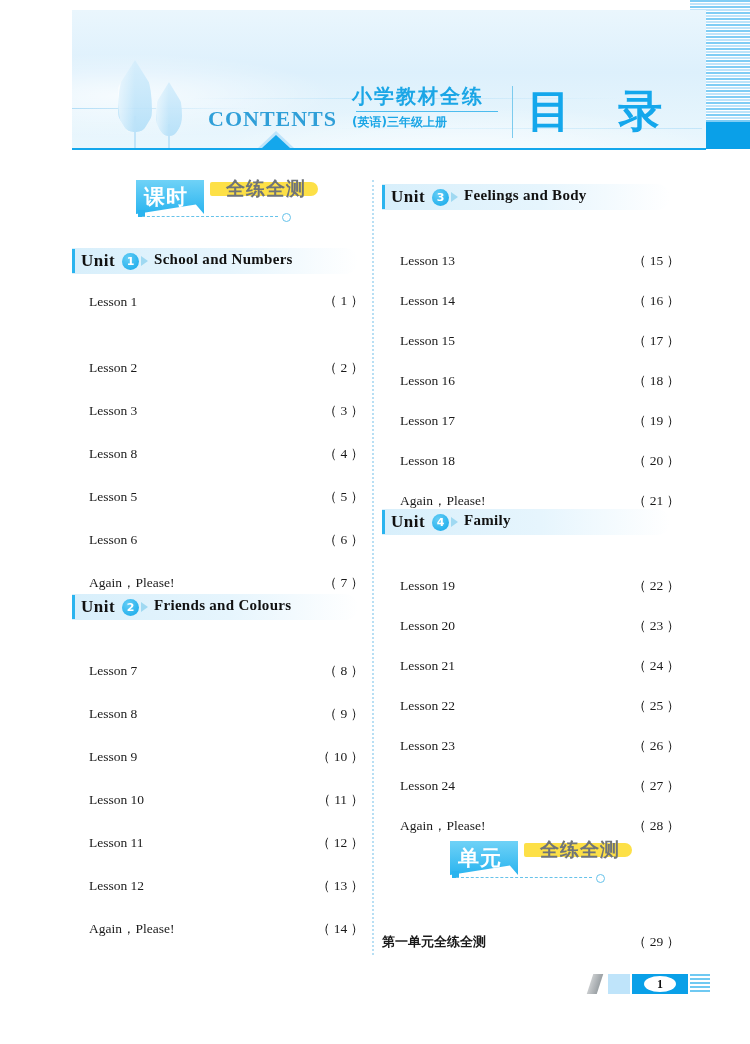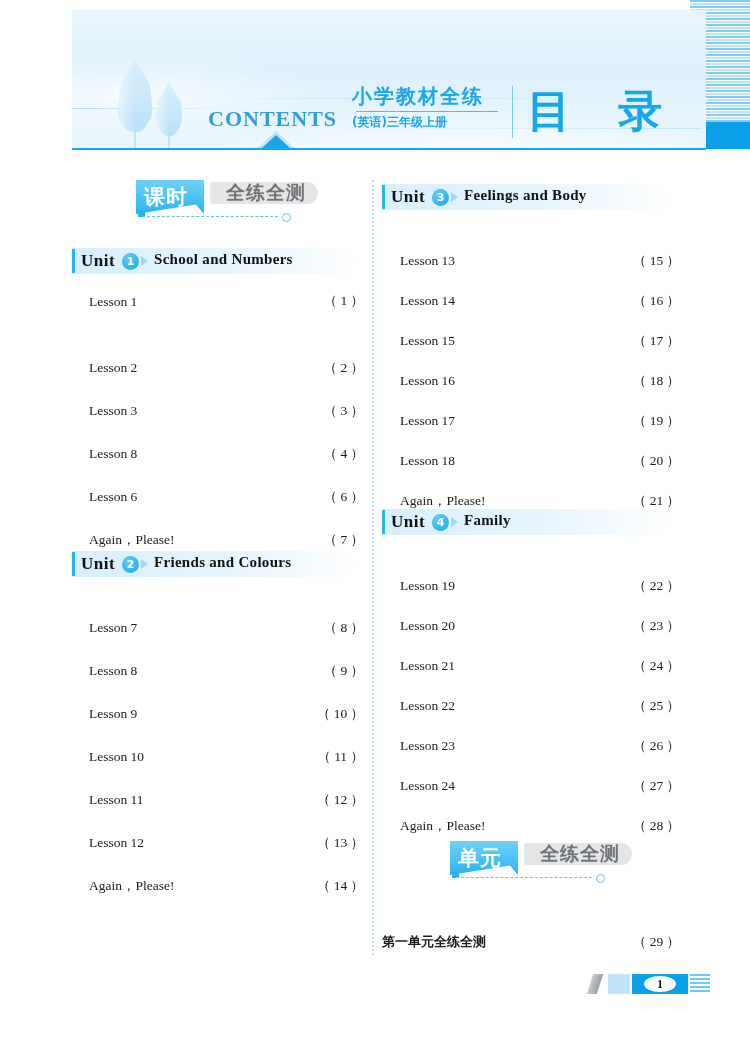--- a/index.html
+++ b/index.html
@@ -112,22 +112,22 @@
     clip-path:polygon(0 0,100% 0,100% 100%,88% 72%,0 100%);
     display:flex;align-items:center;
     box-sizing:border-box;
   }
   .sec-badge .cn-plate span{
     font-family:"DejaVu Sans", sans-serif;
     font-size:21px;font-weight:bold;color:#ffffff;letter-spacing:1px;
     line-height:28px;
   }
   .sec-badge .gray-plate{
-    position:absolute;top:2px;height:22px;
-    background:#e5e5e5;border-radius:4px 14px 14px 4px;
+    position:absolute;top:2px;height:14px;
+    background:#fde047;border-radius:4px 14px 14px 4px;
     display:flex;align-items:center;padding:0 12px 0 16px;
     box-sizing:border-box;
   }
   .sec-badge .gray-plate span{
     font-family:"DejaVu Sans", sans-serif;
     font-size:19px;font-weight:bold;color:#6f7479;letter-spacing:1px;
   }
   .sec-badge .tail{
     position:absolute;left:6px;top:36px;height:1px;
     border-top:1px dashed #66c2ea;
@@ -285,20 +285,25 @@
     </div>
     <div class="entry" style="margin-bottom:21px;">
       <span class="ename">Lesson 3</span>
       <span class="leader"></span>
       <span class="epage">（ 3 ）</span>
     </div>
     <div class="entry" style="margin-bottom:21px;">
       <span class="ename">Lesson 8</span>
       <span class="leader"></span>
       <span class="epage">（ 4 ）</span>
+    </div>
+    <div class="entry" style="margin-bottom:21px;">
+      <span class="ename">Lesson 5</span>
+      <span class="leader"></span>
+      <span class="epage">（ 5 ）</span>
     </div>
     <div class="entry" style="margin-bottom:21px;">
       <span class="ename">Lesson 6</span>
       <span class="leader"></span>
       <span class="epage">（ 6 ）</span>
     </div>
     <div class="entry cn" style="margin-bottom:0;">
       <span class="ename" style="font-family:'Liberation Serif',serif;font-weight:normal;font-size:13.5px;">Again，Please!</span>
       <span class="leader"></span>
       <span class="epage">（ 7 ）</span>

